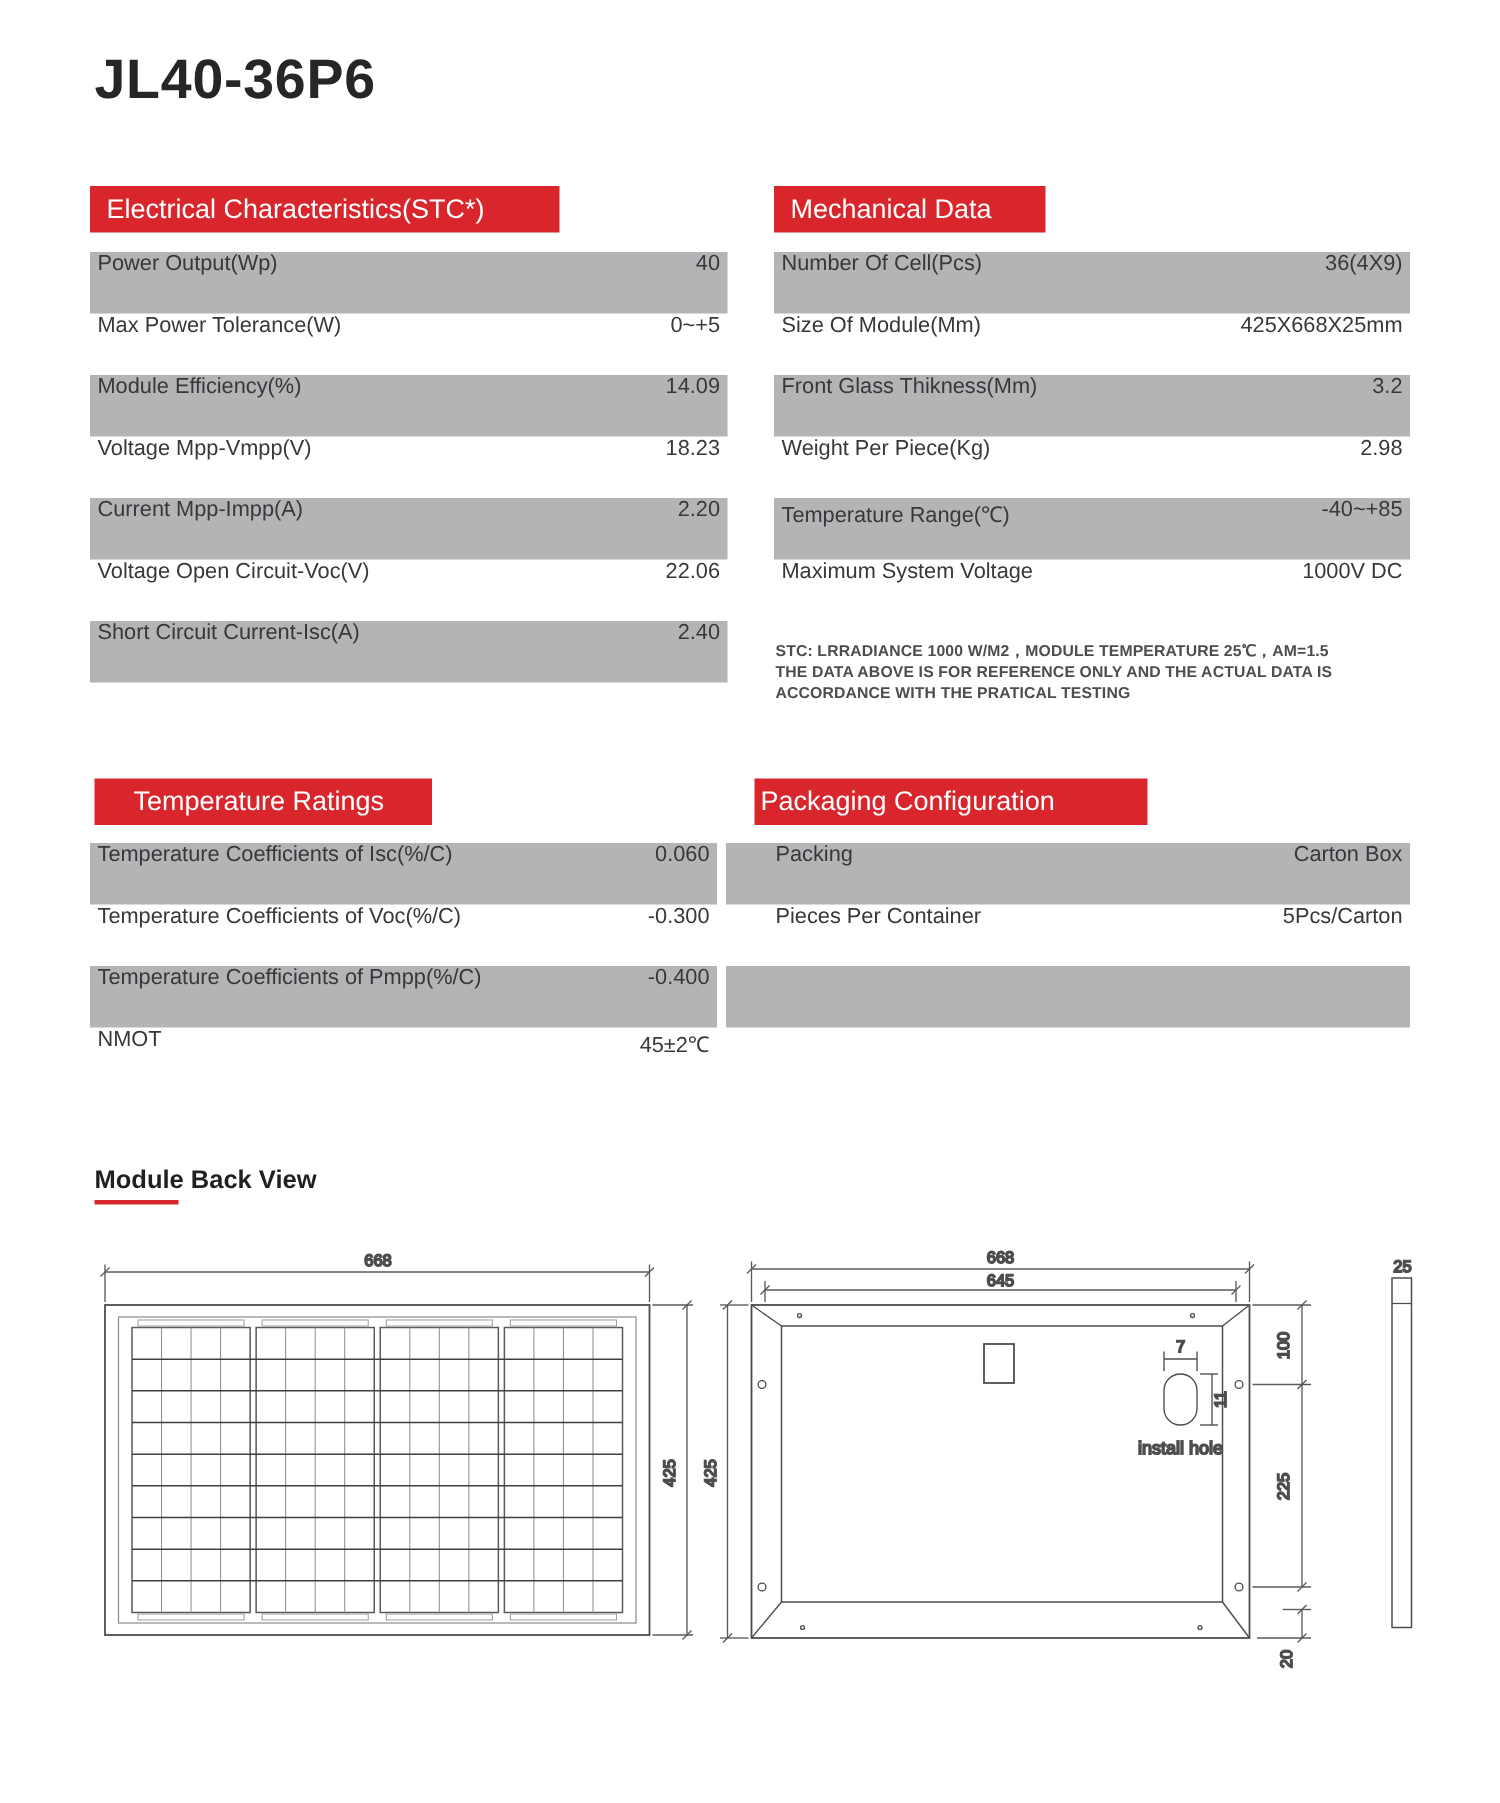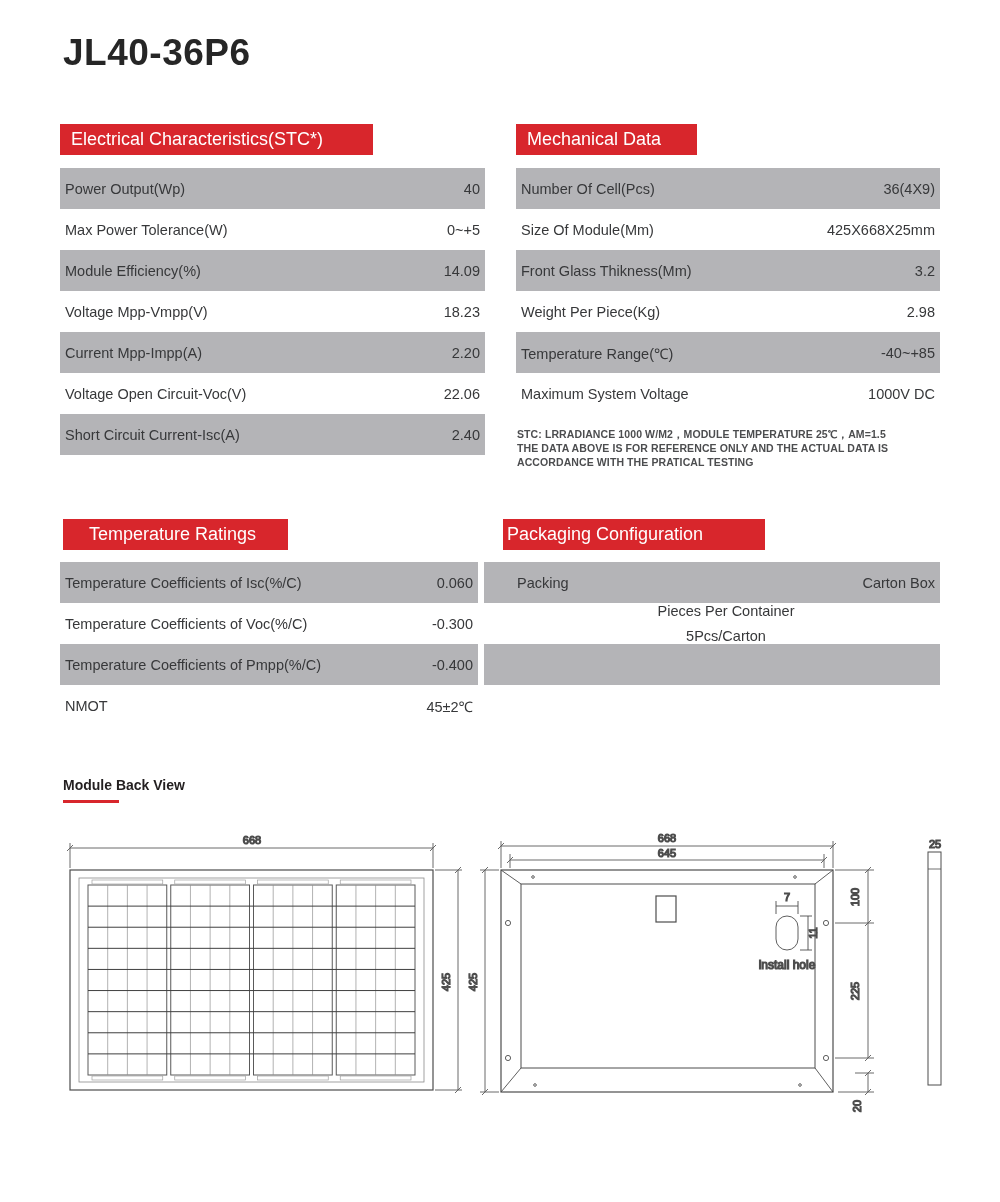--- a/index.html
+++ b/index.html
@@ -12,34 +12,34 @@
     position:absolute; left:63px; top:32px;
     font-size:37px; font-weight:bold; color:#262626; letter-spacing:0.5px;
   }
   .sec-header {
     position:absolute; height:31px; background:var(--red,#d8262c); color:#fff;
     font-size:18px; display:flex; align-items:center; padding-left:11px;
     white-space:nowrap;
   }
   .spec-table { position:absolute; }
   .spec-row {
-    height:41px; display:flex; align-items:center; justify-content:space-between;
+    height:41px; display:flex; justify-content:space-between;
     padding:0 5px; font-size:14.5px; color:#37383a;
   }
   .spec-row.gray { background:var(--row-gray,#b4b4b7); }
   .spec-row .lbl { white-space:nowrap; }
   .spec-row .val { white-space:nowrap; text-align:right; }
   .footnote {
     position:absolute; left:517px; top:428px; width:430px;
     font-size:10.5px; font-weight:600; color:#4c4d4f; line-height:1.32;
     letter-spacing:0.1px;
   }
   .backview-heading {
     position:absolute; left:63px; top:777px;
-    font-size:14px; font-weight:bold; color:#231f20;
+    font-size:17px; font-weight:bold; color:#231f20;
   }
   .backview-underline {
     position:absolute; left:63px; top:800px; width:56px; height:3px;
     background:var(--red,#d8262c);
   }
   .drawing-svg { position:absolute; left:0; top:820px; }
   .drawing-svg text {
     font-family:"Liberation Sans", sans-serif; font-size:11px; fill:#333;
   }
   .drawing-svg .lbl-big { font-size:12px; }
@@ -146,21 +146,21 @@
       <span class="lbl">NMOT</span>
       <span class="val">45±2℃</span>
     </div>
   </div>
 
   <div class="spec-table" style="left:484px; top:562px; width:456px;">
     <div class="spec-row gray" style="padding-left:33px;">
       <span class="lbl">Packing</span>
       <span class="val">Carton Box</span>
     </div>
-    <div class="spec-row" style="padding-left:33px;flex-direction:column;">
+    <div class="spec-row" style="padding-left:33px;">
       <span class="lbl">Pieces Per Container</span>
       <span class="val">5Pcs/Carton</span>
     </div>
     <div class="spec-row gray">
       <span class="lbl"></span>
       <span class="val"></span>
     </div>
   </div>
 
   <div class="backview-heading">Module Back View</div>

